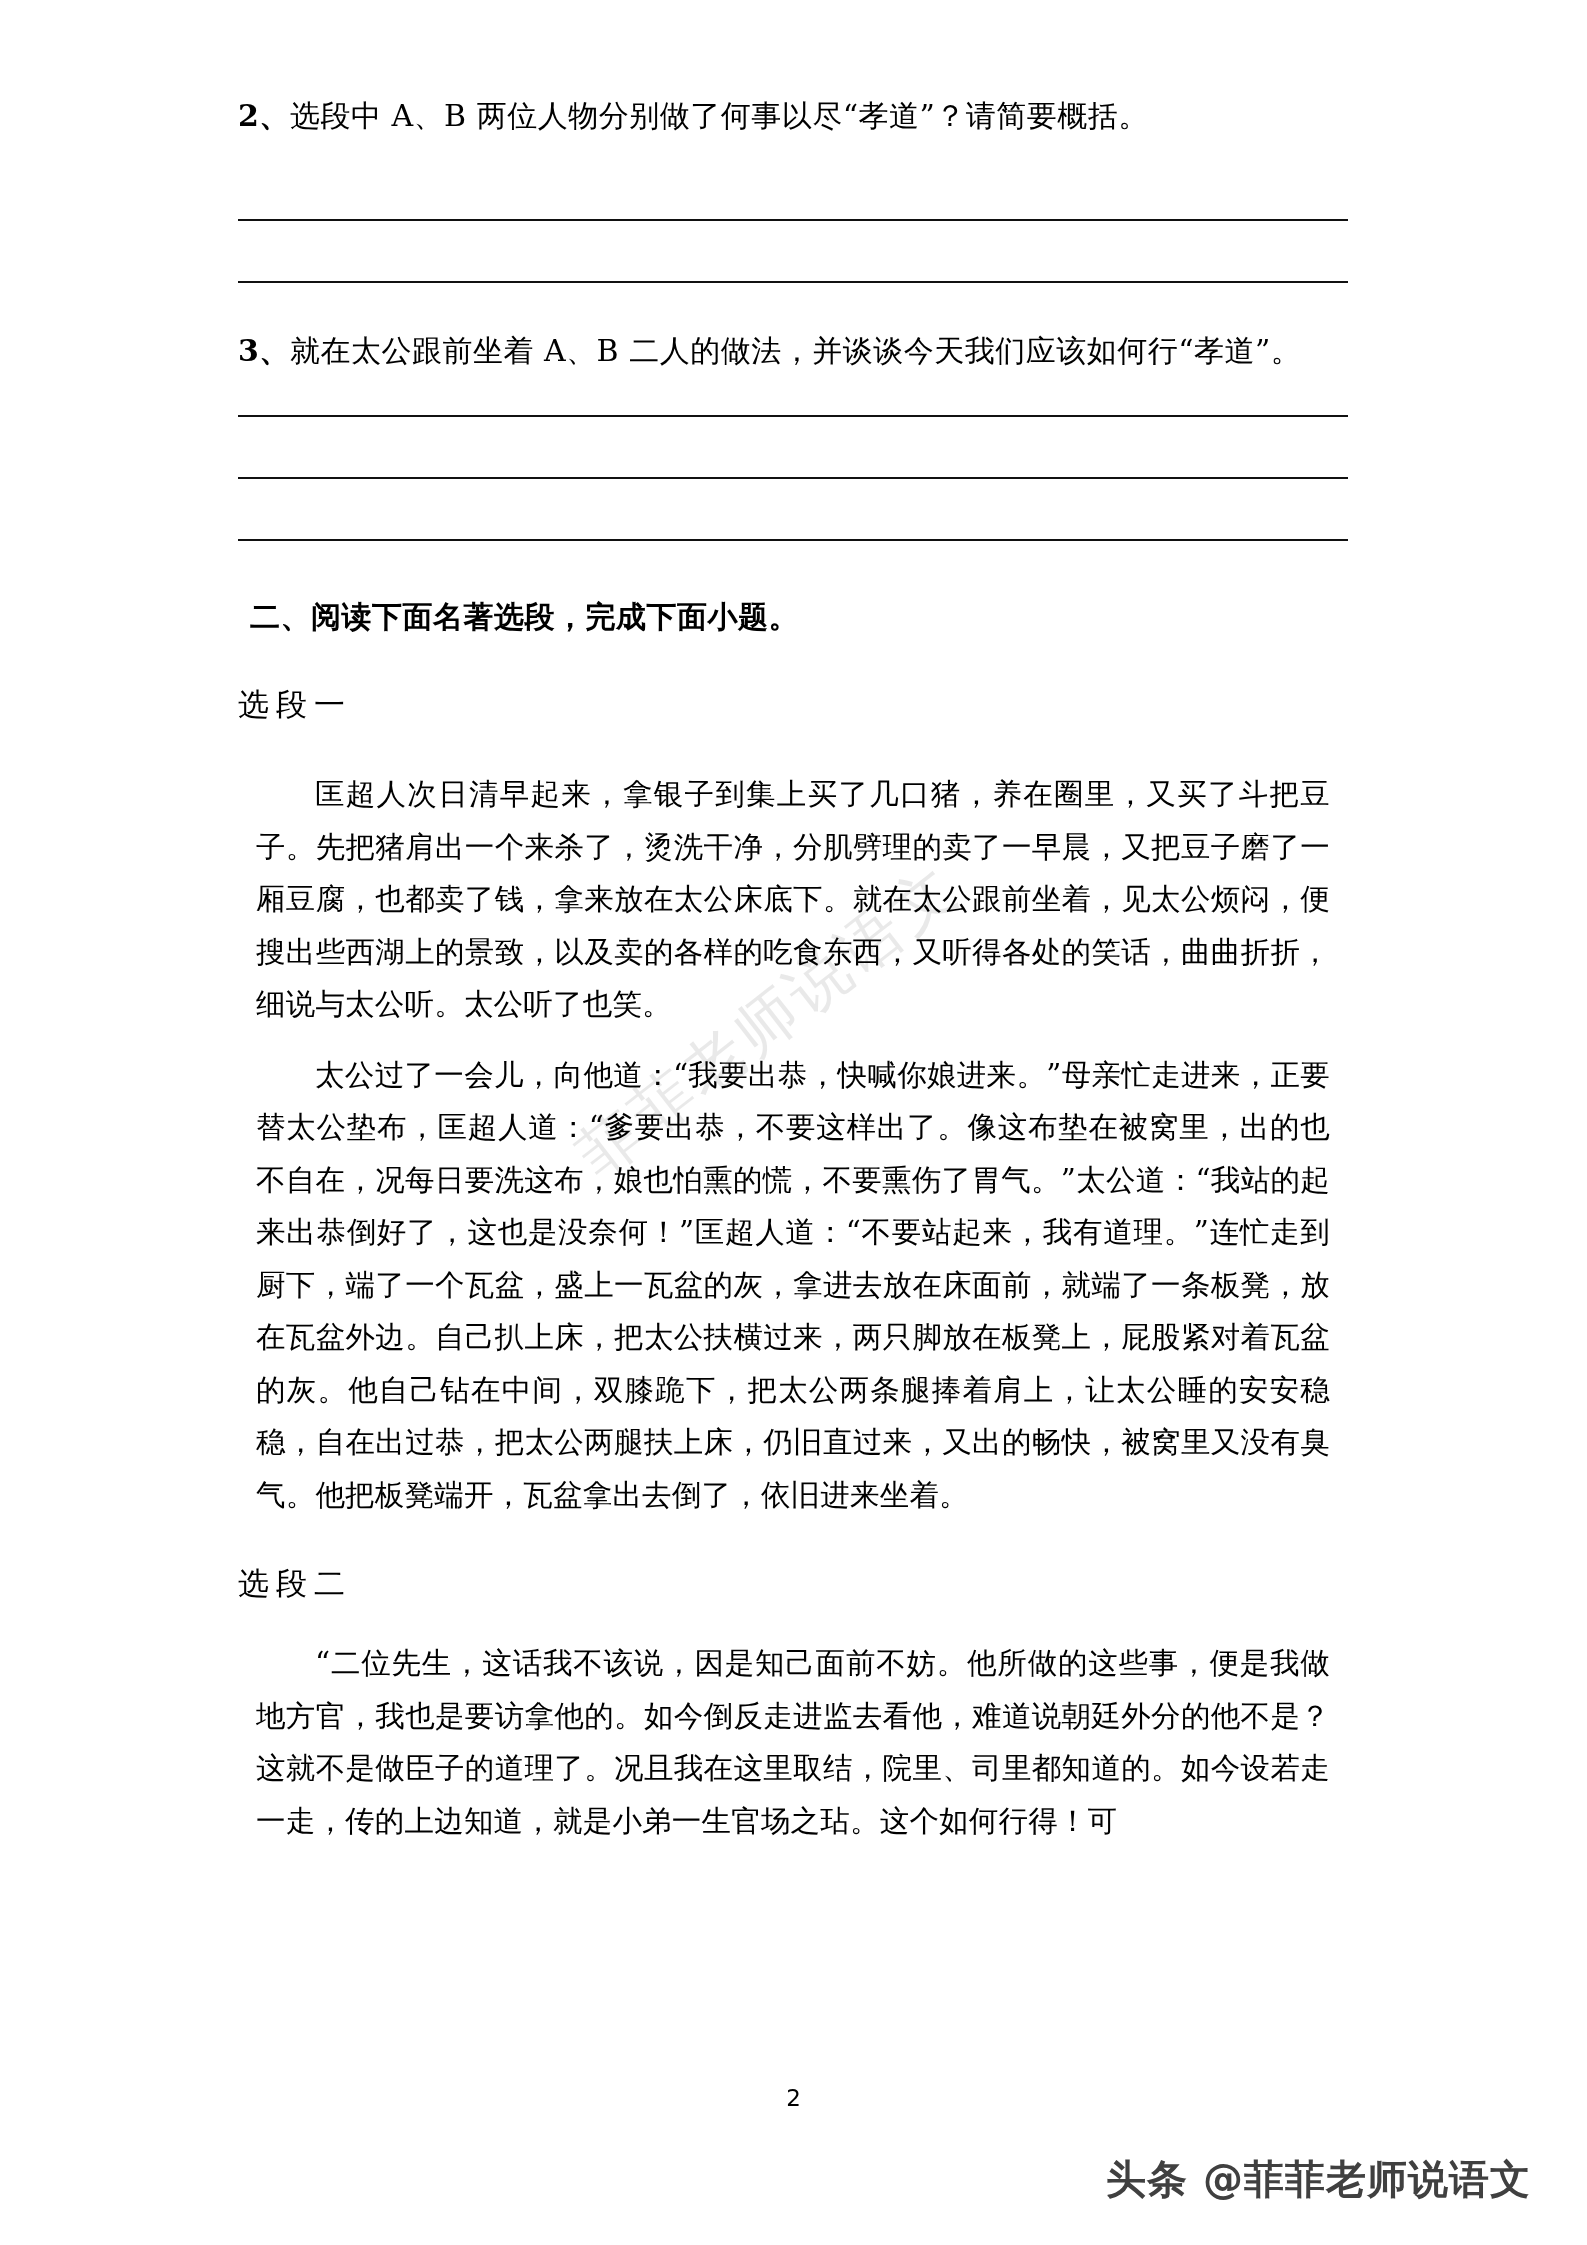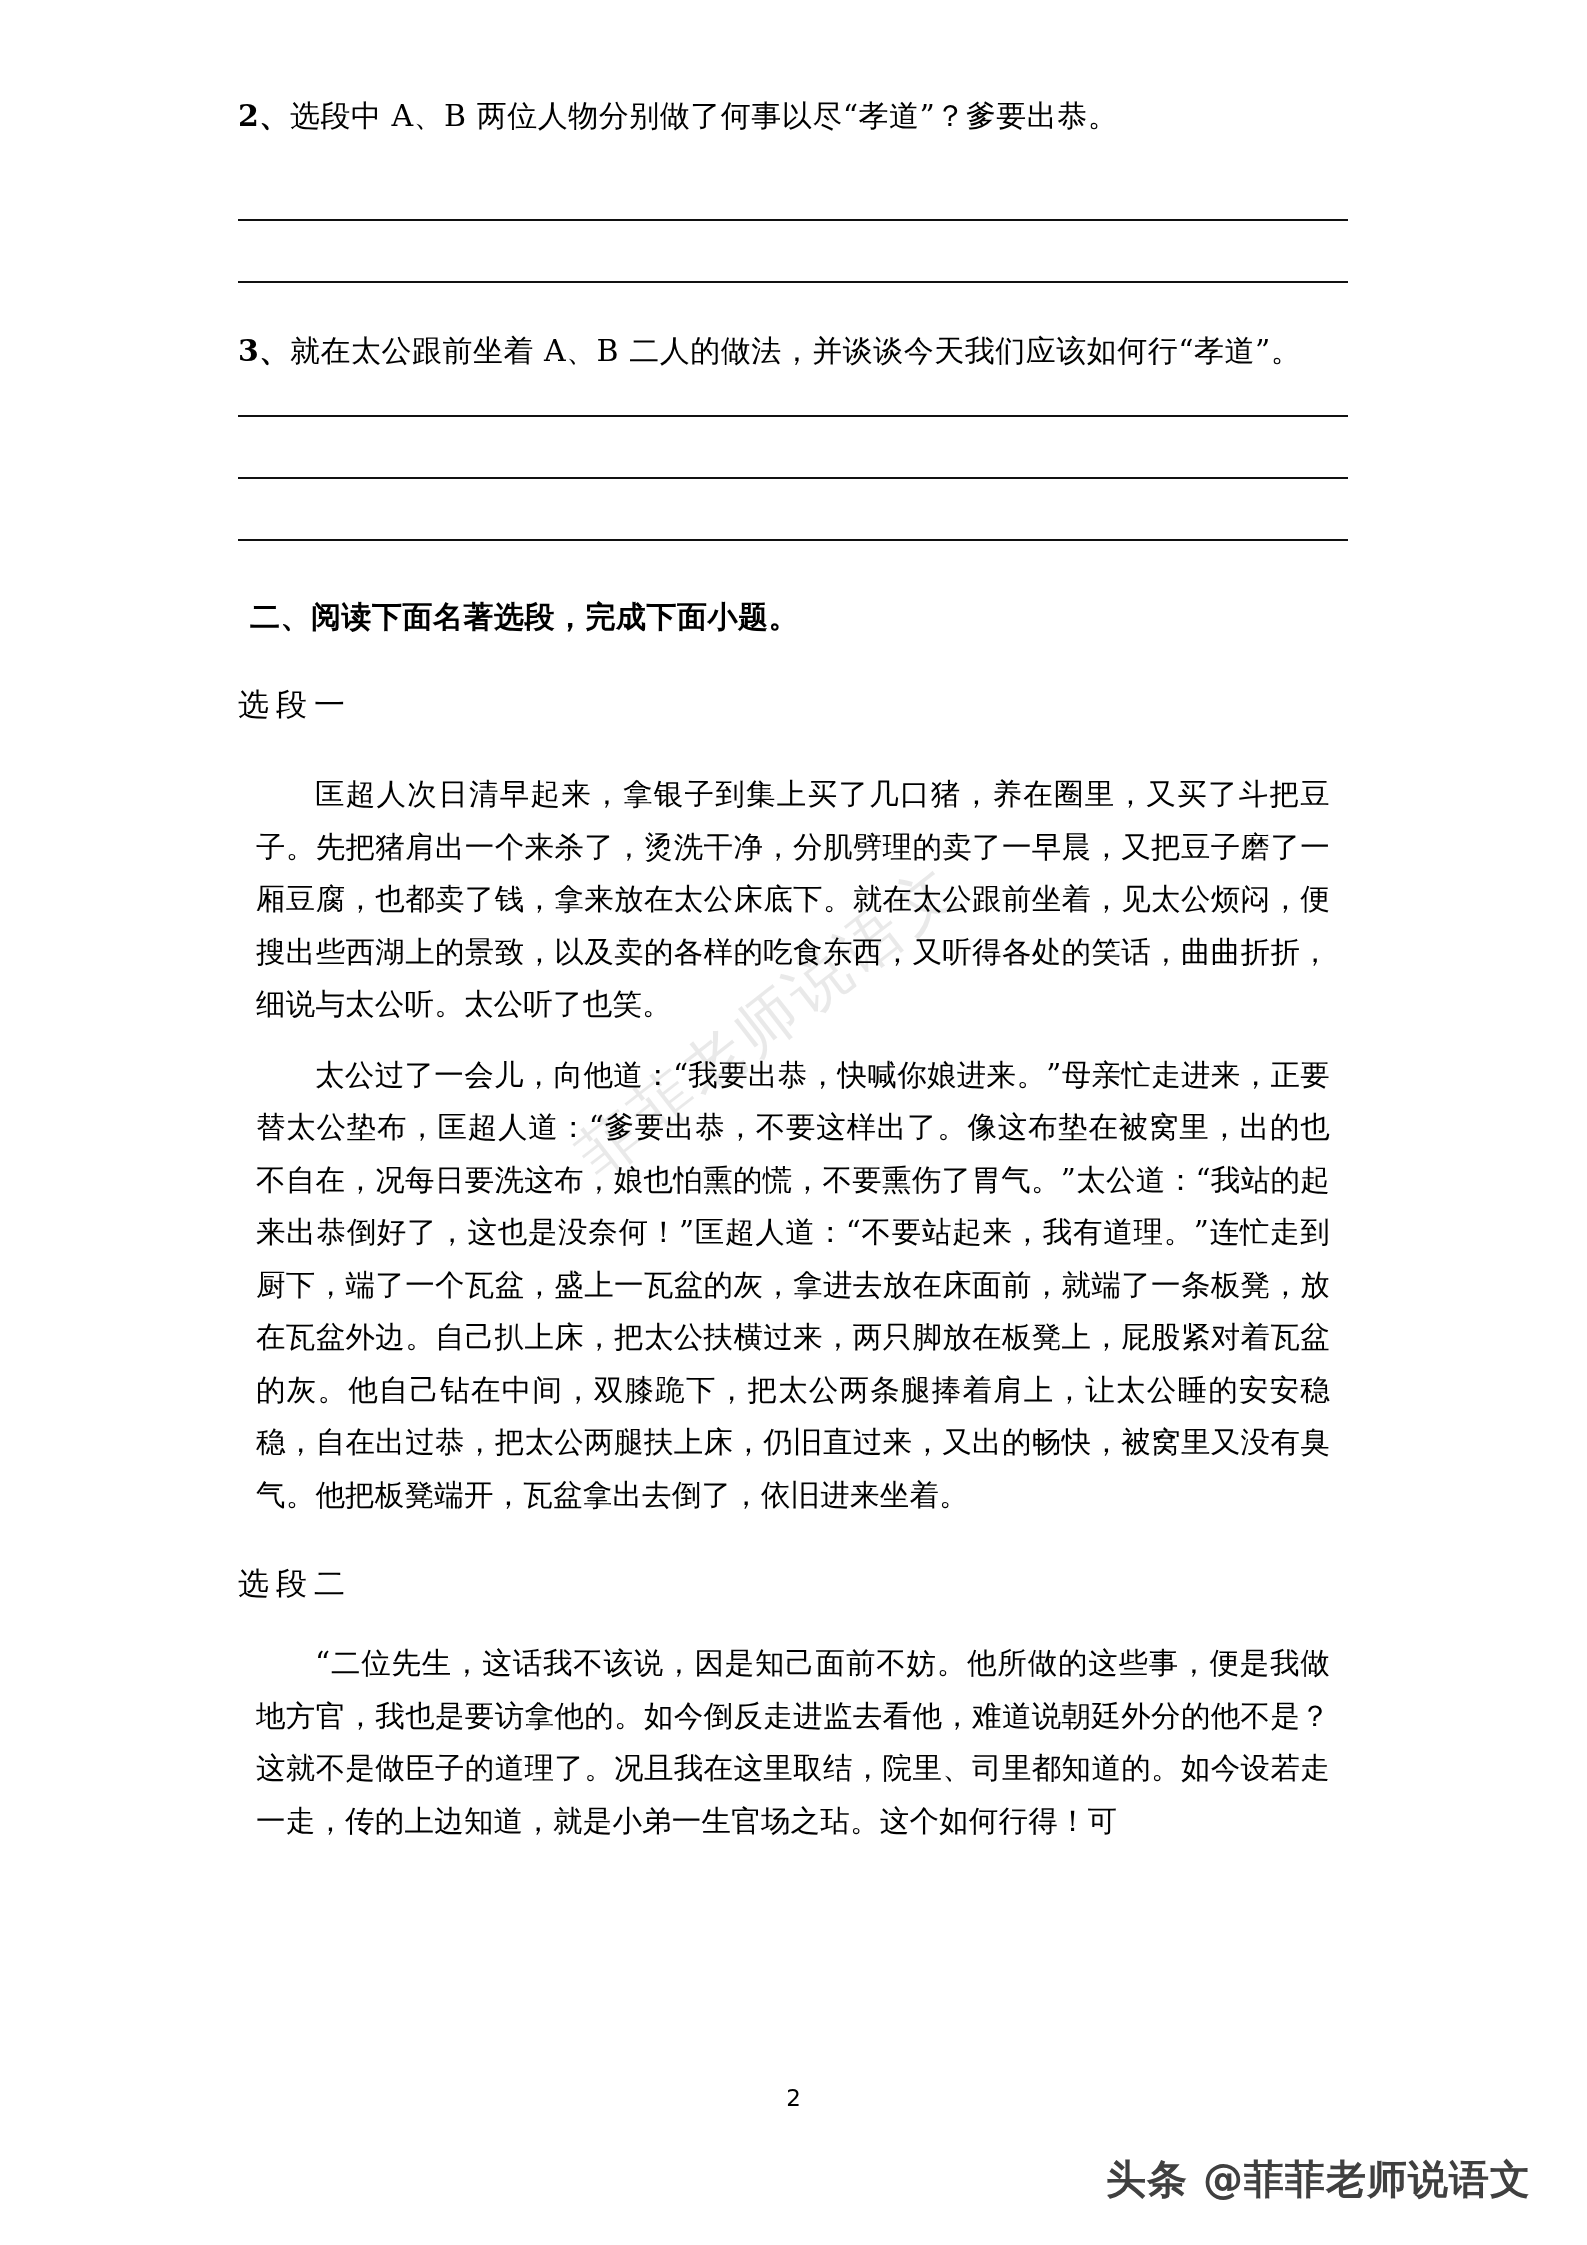--- a/index.html
+++ b/index.html
@@ -119,21 +119,21 @@
   }
 </style>
 </head>
 <body>
 
 <div class="page">
 
   <div class="content">
 
 
-    <p class="q-line"><span class="lead">2、</span><span>选段中 A、B 两位人物分别做了何事以尽“孝道”？爹要出恭。</span></p>
+    <p class="q-line"><span class="lead">2、</span><span>选段中 A、B 两位人物分别做了何事以尽“孝道”？请简要概括。</span></p>
 
     <div class="rule-gap-a"></div>
     <div class="answer-rule"></div>
     <div class="rule-gap-b"></div>
     <div class="answer-rule"></div>
 
     <div style="height:48px"></div>
 
     <p class="q-line"><span class="lead">3、</span><span>就在太公跟前坐着 A、B 二人的做法，并谈谈今天我们应该如何行“孝道”。</span></p>
 

